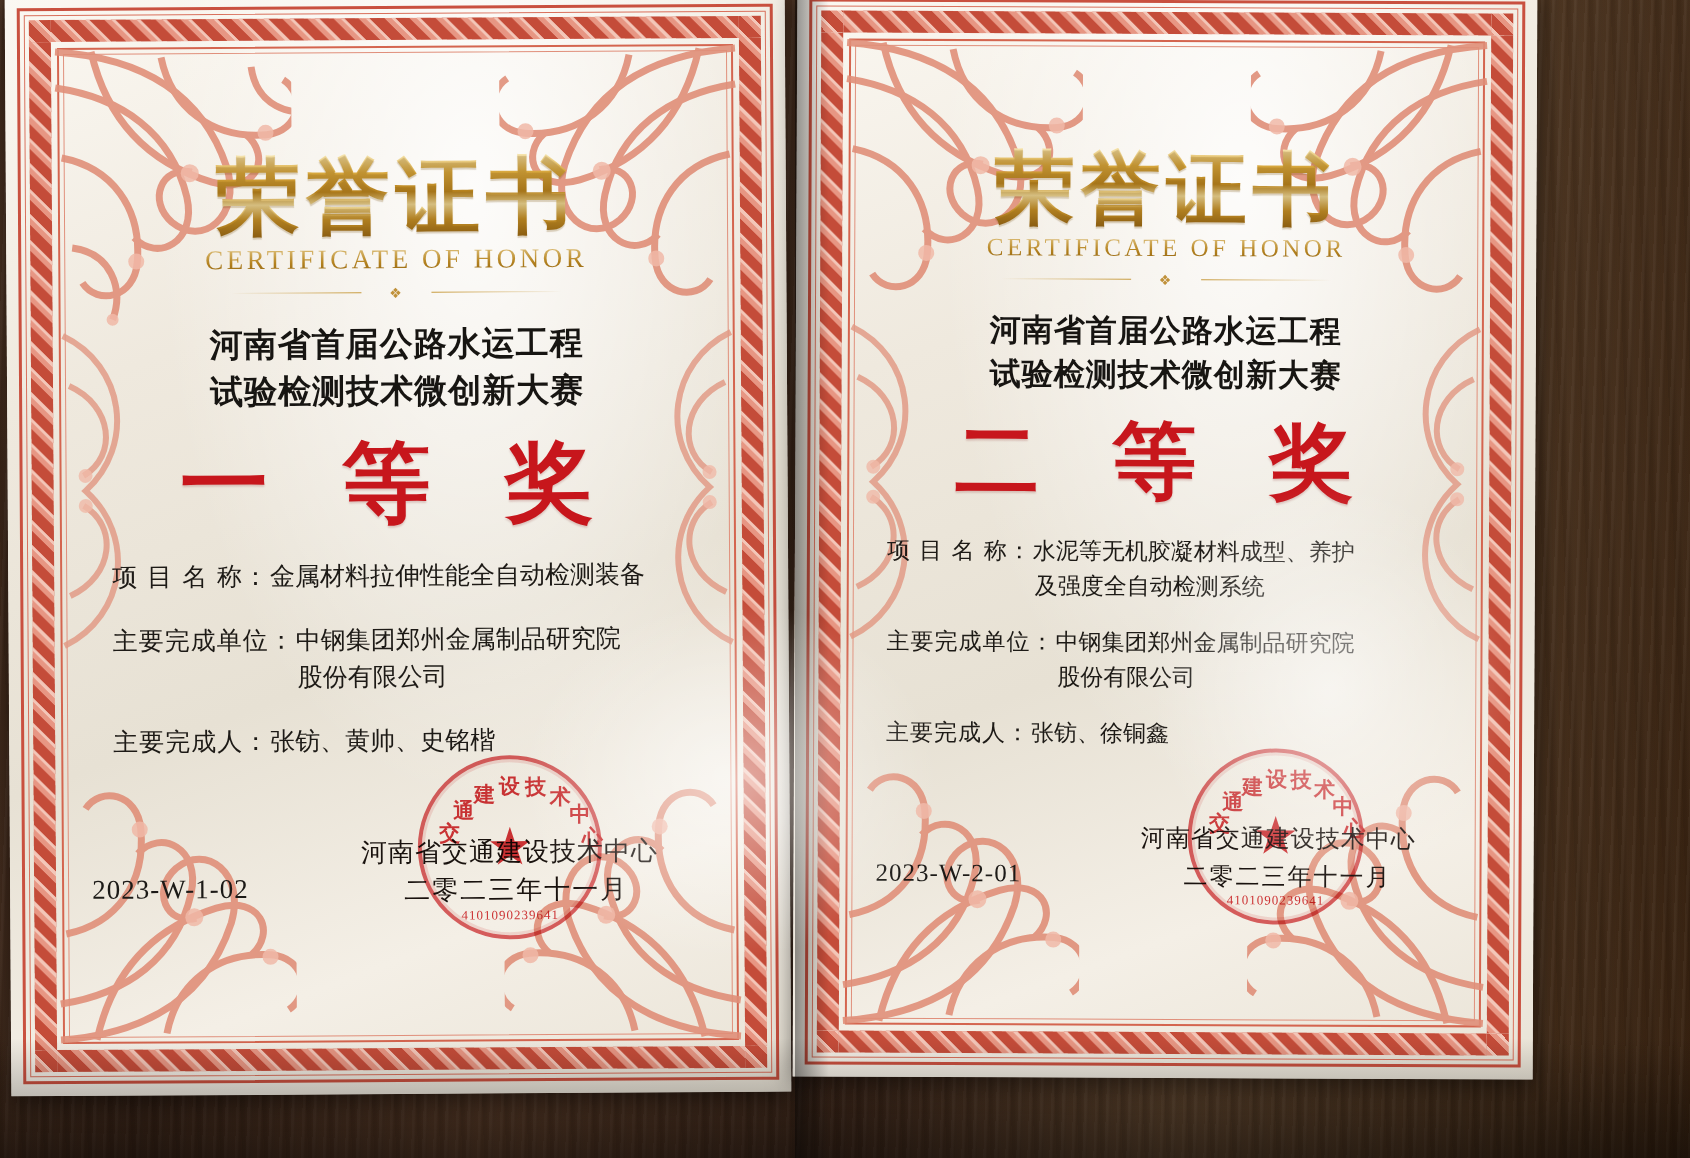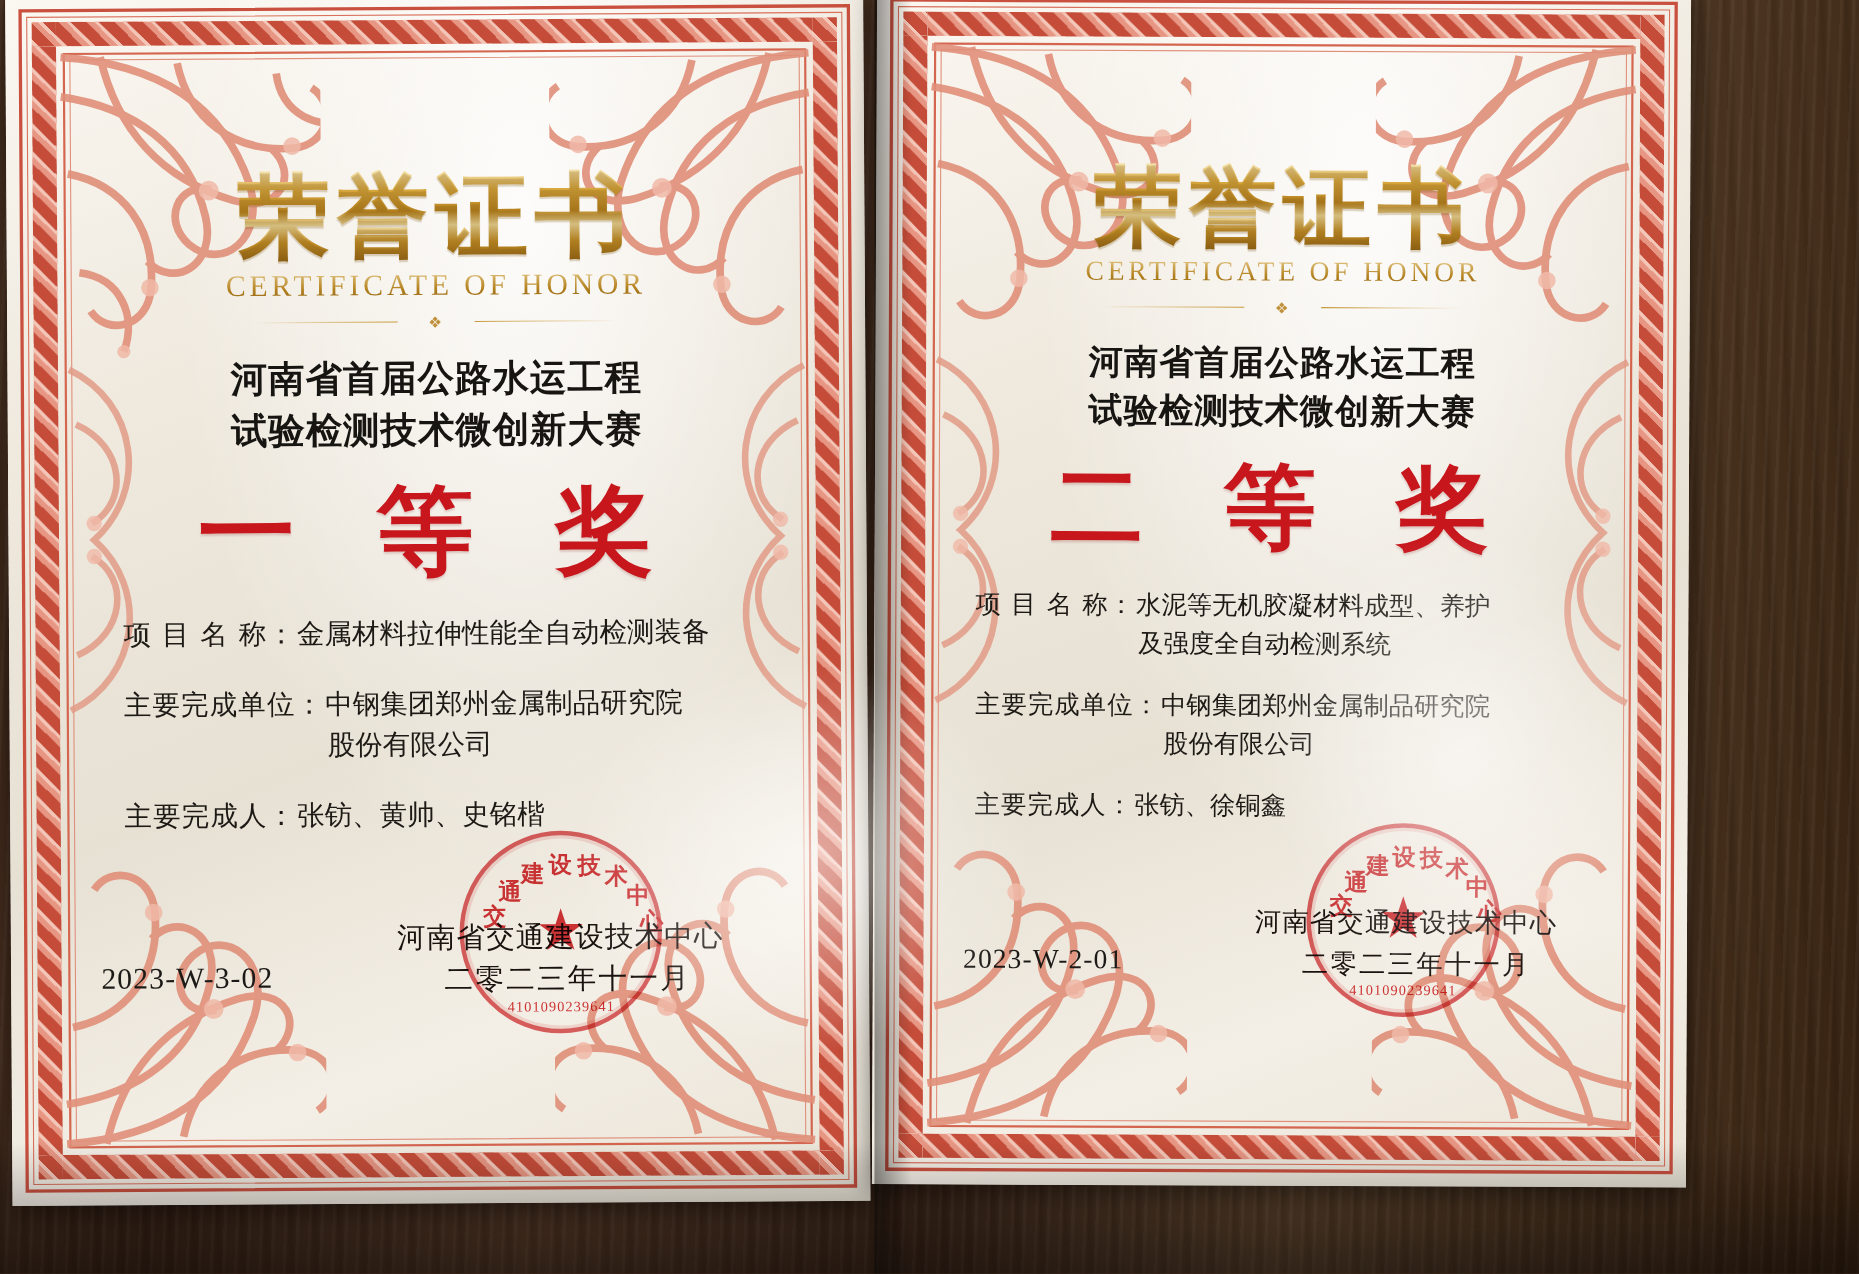--- a/index.html
+++ b/index.html
@@ -478,21 +478,21 @@
           </span>
         </div>
         <div class="field-row">
           <span class="field-label">主要完成人</span>
           <span class="field-colon">：</span>
           <span class="field-value">张钫、黄帅、史铭楷</span>
         </div>
       </div>
 
       <div class="footer">
-        <div class="serial">2023-W-3-02</div>
+        <div class="serial">2023-W-1-02</div>
         <div class="issuer">河南省交通建设技术中心</div>
         <div class="issue-date">二零二三年十一月</div>
         <div class="seal">
           <div class="seal-ring-text">
             <span style="transform:rotate(-68deg) translate(0,-76px) rotate(68deg)">交</span>
             <span style="transform:rotate(-48deg) translate(0,-76px) rotate(48deg)">通</span>
             <span style="transform:rotate(-28deg) translate(0,-76px) rotate(28deg)">建</span>
             <span style="transform:rotate(-8deg) translate(0,-76px) rotate(8deg)">设</span>
             <span style="transform:rotate(12deg) translate(0,-76px) rotate(-12deg)">技</span>
             <span style="transform:rotate(32deg) translate(0,-76px) rotate(-32deg)">术</span>

